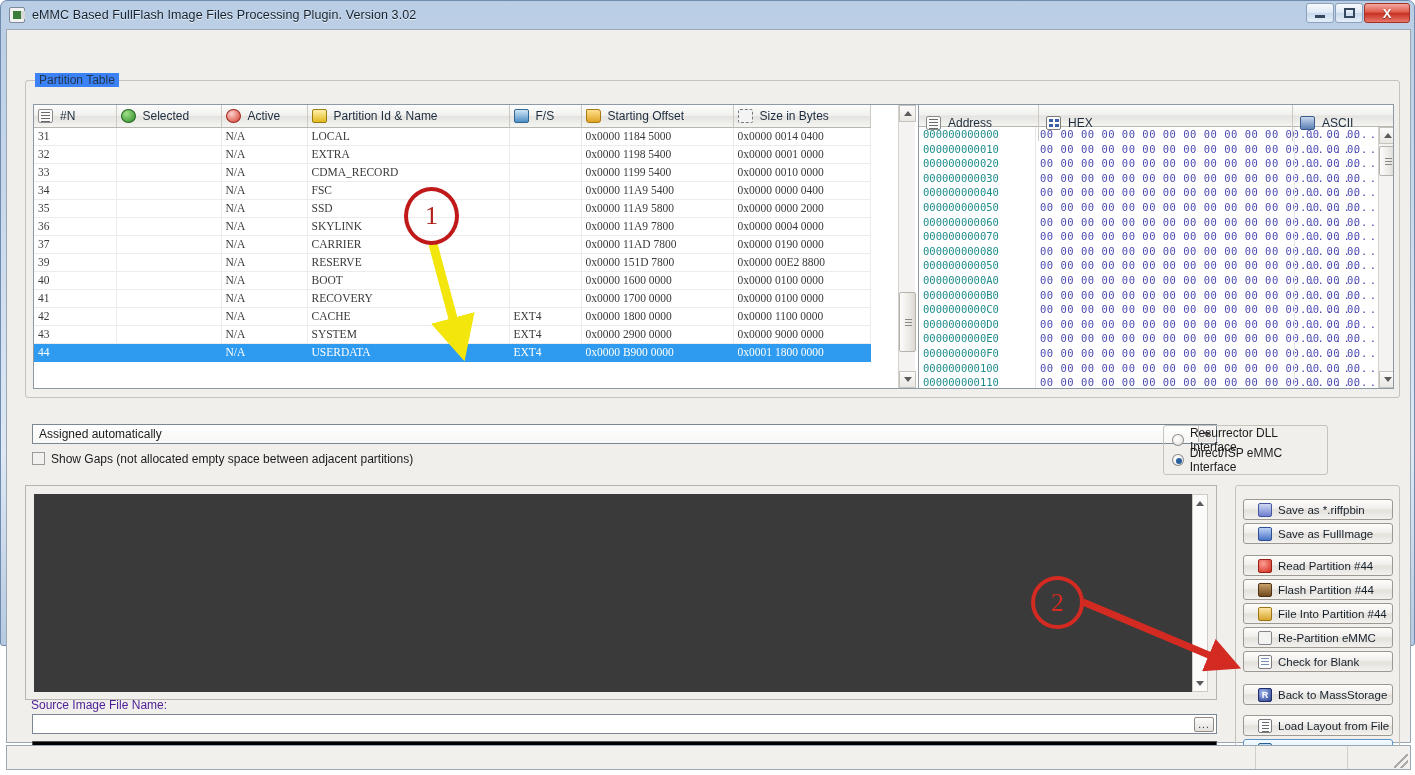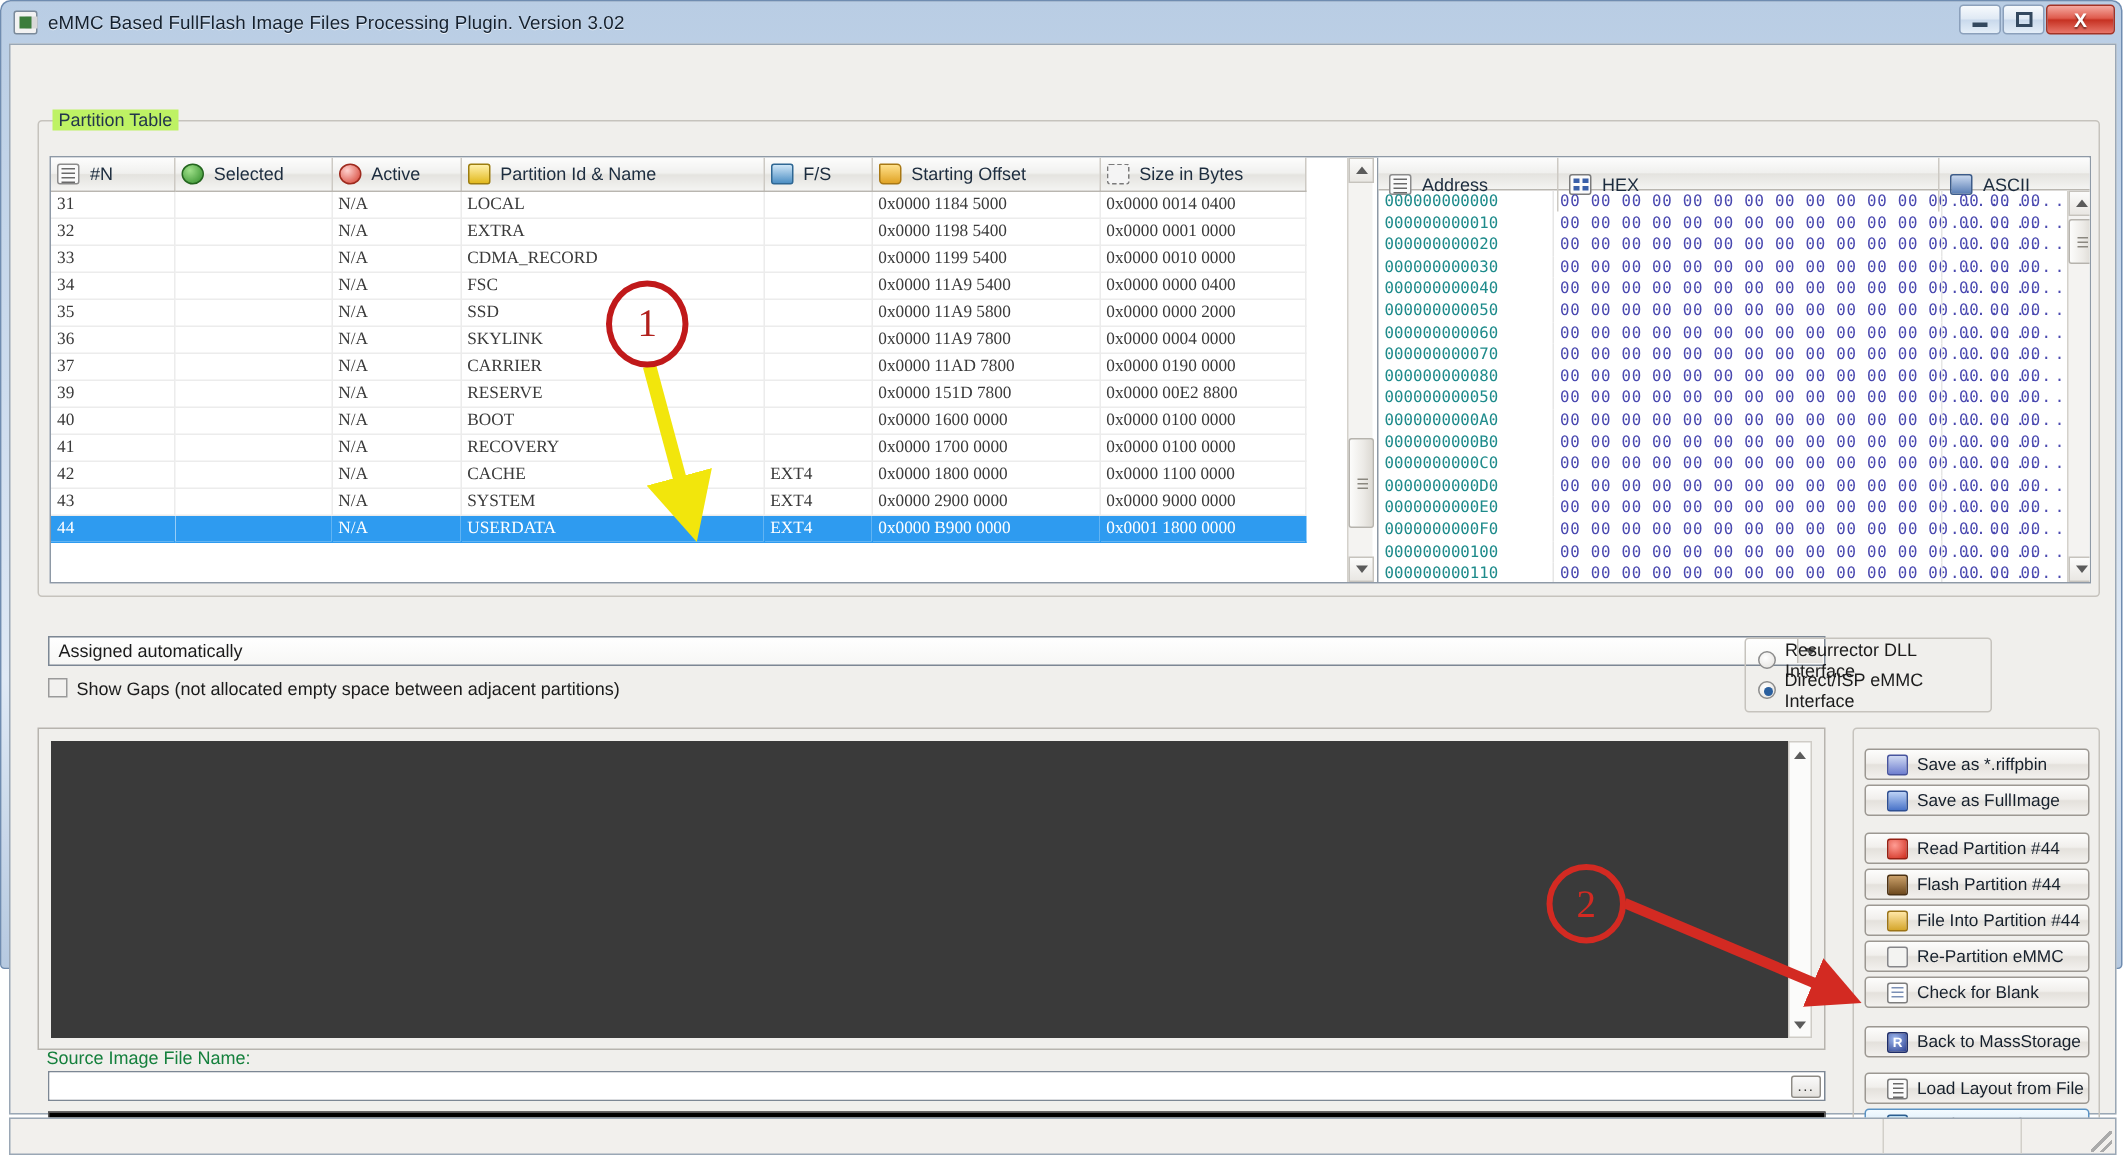--- a/index.html
+++ b/index.html
@@ -68,21 +68,21 @@
     background:
       linear-gradient(135deg, transparent 45%, #aaa 45%, #aaa 55%, transparent 55%),
       linear-gradient(135deg, transparent 70%, #aaa 70%, #aaa 80%, transparent 80%);
   }
 
   
   .groupbox {
     position:absolute; border:1px solid #c6c3bd; border-radius:3px; background:transparent;
   }
   .groupbox > .glabel {
-    position:absolute; top:-8px; left:9px; background:#bef264; padding:0 4px;
+    position:absolute; top:-8px; left:9px; background:#3b82f6; padding:0 4px;
     font-size:12px; color:#24364c;
   }
 
   
   #ptgroup { left:18px; top:50px; width:1375px; height:318px; }
   #tablewrap {
     position:absolute; left:7px; top:23px; width:1361px; height:285px;
     background:#fff; border:1px solid #8e99a6; overflow:hidden;
   }
   table.grid { border-collapse:collapse; table-layout:fixed; width:836px; }
@@ -183,21 +183,21 @@
     position:absolute; left:18px; top:455px; width:1192px; height:215px;
     background:#f0efec; border:1px solid #b7b4ae;
   }
   #logdark { position:absolute; left:8px; top:8px; width:1158px; height:198px; background:#3a3a3a; }
   #logsb { position:absolute; right:8px; top:8px; width:16px; height:198px;
     background:#fbfbfa; border:1px solid #cfccc6; }
   #logsb .a { position:absolute; left:0; width:14px; height:14px; display:flex; align-items:center; justify-content:center;}
   #logsb .a.u { top:1px; } #logsb .a.d { bottom:1px; }
 
   
-  #srclabel { position:absolute; left:24px; top:668px; font-size:12px; color:#15803d; }
+  #srclabel { position:absolute; left:24px; top:668px; font-size:12px; color:#4c1d95; }
   #srcrow { position:absolute; left:25px; top:684px; width:1185px; height:20px;
     background:#fff; border:1px solid #7c8794; }
   #browse {
     position:absolute; right:2px; top:2px; width:20px; height:15px;
     background:linear-gradient(180deg,#fafafa,#e4e2de); border:1px solid #8e8b85; border-radius:2px;
     font-size:10px; color:#333; display:flex; align-items:center; justify-content:center;
     letter-spacing:1px; line-height:5px;
   }
   #progress {
     position:absolute; left:25px; top:711px; width:1185px; height:20px;

